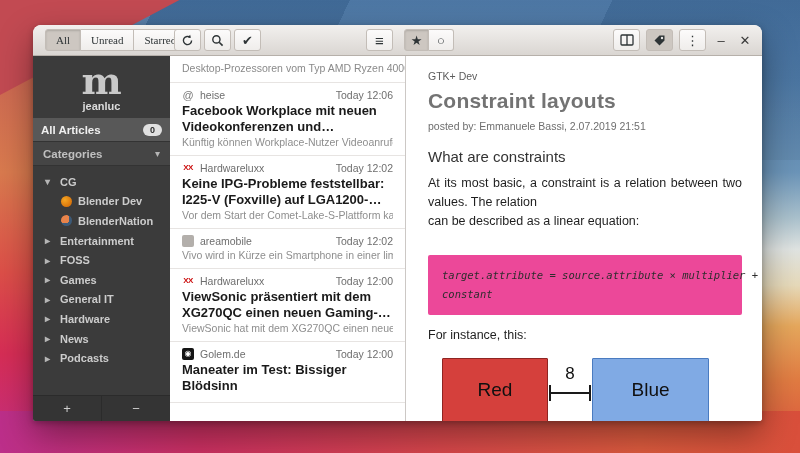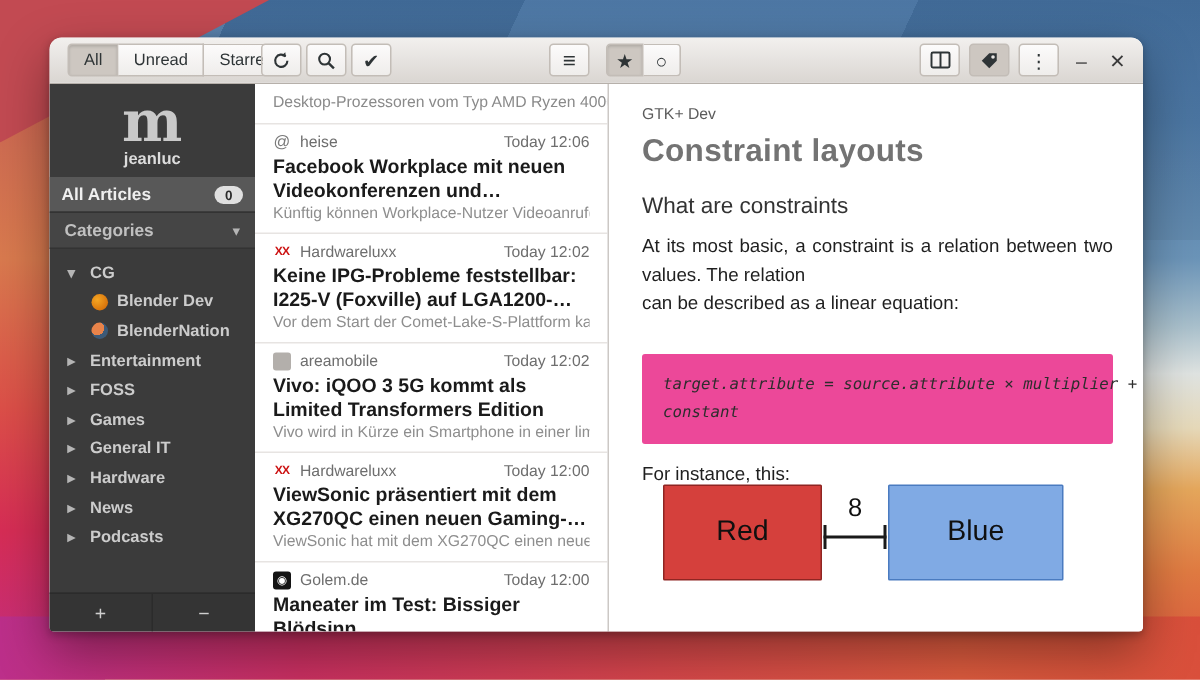--- a/index.html
+++ b/index.html
@@ -25,21 +25,21 @@
 
   
   .titlebar { height:31px; flex:0 0 31px; position:relative;
     background:linear-gradient(#f2f0ee,#dad6d2); border-bottom:1px solid #b6b0aa;
     border-radius:8px 8px 0 0; }
   .tb-btn { position:absolute; top:4px; height:22px; display:flex; align-items:center; justify-content:center;
     background:linear-gradient(#fcfbfb,#efedeb); border:1px solid #c3bdb7; border-radius:3px;
     font-size:11px; color:#2e3436; cursor:default; }
   .seg-group { position:absolute; left:12px; top:4px; display:flex; height:22px; }
   .seg { height:22px; padding:0 10px; display:flex; align-items:center; font-size:11px; color:#2e3436;
-    background:linear-gradient(#fcfbfb,#efedeb); border:1px solid #c3bdb7; border-left:none; }
+    background:linear-gradient(#fcfbfb,#efedeb); border:1px solid #c3bdb7; border-left:none;font-family:Liberation Serif, serif; }
   .seg:first-child { border-left:1px solid #c3bdb7; border-radius:3px 0 0 3px; }
   .seg:last-child { border-radius:0 3px 3px 0; }
   .seg.active { background:#cdc7c1; box-shadow:inset 0 1px 2px rgba(0,0,0,.15); }
   .icon-btn { width:27px; }
   .glyph { font-size:13px; line-height:1; }
   .star-group { position:absolute; left:371px; top:4px; display:flex; height:22px; }
   .star-group .seg { width:25px; padding:0; justify-content:center; }
   .tb-right { position:absolute; right:8px; top:4px; display:flex; align-items:center; height:22px; gap:6px; }
   .winctl { width:18px; height:22px; display:flex; align-items:center; justify-content:center;
     font-size:13px; color:#3a3a3a; background:none; border:none; }
@@ -96,21 +96,21 @@
   .content { flex:1; background:#fff; padding:14px 20px 0 22px; overflow:hidden; color:#1f1f1f; }
   .afeed { font-size:10.5px; color:#5c5c5c; }
   .ah1 { font-size:21px; font-weight:bold; color:#737373; margin-top:7px; letter-spacing:0.2px; }
   .abyline { font-size:10.5px; color:#6e6e6e; margin-top:7px; }
   .ah2 { font-size:15px; color:#333; margin-top:16px; font-weight:normal; }
   .apara { font-size:12.5px; line-height:19px; margin-top:9px; text-align:justify; }
   .apara2 { font-size:12.5px; line-height:19px; }
   .acode { background:#ec4899; border-radius:2px; margin-top:24px; padding:11px 14px;
     font-family:"DejaVu Sans Mono",monospace; font-size:10.5px; line-height:19px; color:#2d2d2d; white-space:pre;font-style:italic; }
   .apara3 { font-size:12.5px; margin-top:13px; }
-  .diagram { position:relative; height:80px; }
+  .diagram { position:relative; height:80px; margin-top:16px; }
   .dbox { position:absolute; top:0; width:106px; height:64px; display:flex; align-items:center; justify-content:center;
     font-size:19px; color:#101010; border-radius:1px; }
   .dbox-red { left:14px; background:#d5403c; border:1.5px solid #8f2522; }
   .dbox-blue { left:164px; width:117px; background:#80aae4; border:1.5px solid #4a7bc0; }
   .dconn { position:absolute; left:121px; top:34px; width:42px; height:2px; background:#1a1a1a; }
   .dconn::before, .dconn::after { content:""; position:absolute; top:-7px; width:2px; height:16px; background:#1a1a1a; }
   .dconn::before { left:0; } .dconn::after { right:0; }
   .dgap { position:absolute; left:121px; top:6px; width:42px; text-align:center; font-size:17px; color:#101010; }
 </style>
 </head>
@@ -272,21 +272,20 @@
         <div class="atitle">Keine IPG-Probleme feststellbar: I225-V (Foxville) auf LGA1200-Mainboard get…</div>
         <div class="asummary">Vor dem Start der Comet-Lake-S-Plattform kam es i…</div>
       </div>
 
       <div class="arow">
         <div class="arow-head">
           <span class="favicon fv-area"></span>
           <span class="feed-name">areamobile</span>
           <span class="atime">Today 12:02</span>
         </div>
-        <div class="atitle">Vivo: iQOO 3 5G kommt als Limited Transformers Edition</div>
         <div class="asummary">Vivo wird in Kürze ein Smartphone in einer limitierten…</div>
       </div>
 
       <div class="arow">
         <div class="arow-head">
           <span class="favicon fv-hwluxx">XX</span>
           <span class="feed-name">Hardwareluxx</span>
           <span class="atime">Today 12:00</span>
         </div>
         <div class="atitle">ViewSonic präsentiert mit dem XG270QC einen neuen Gaming-Monitor</div>
@@ -303,20 +302,21 @@
 
       </div>
 
     </div>
 
     <div class="vdiv"></div>
 
     <div class="content">
       <div class="afeed">GTK+ Dev</div>
       <div class="ah1">Constraint layouts</div>
+      <div class="abyline">posted by: Emmanuele Bassi, 2.07.2019 21:51</div>
       <div class="ah2">What are constraints</div>
       <div class="apara">At its most basic, a constraint is a relation between two values. The relation</div>
       <div class="apara2">can be described as a linear equation:</div>
       <div class="acode"><span>target.attribute = source.attribute × multiplier +</span><br><span>constant</span></div>
       <div class="apara3">For instance, this:</div>
       <div class="diagram">
         <div class="dbox dbox-red">Red</div>
         <div class="dgap">8</div>
         <div class="dconn"></div>
         <div class="dbox dbox-blue">Blue</div>

